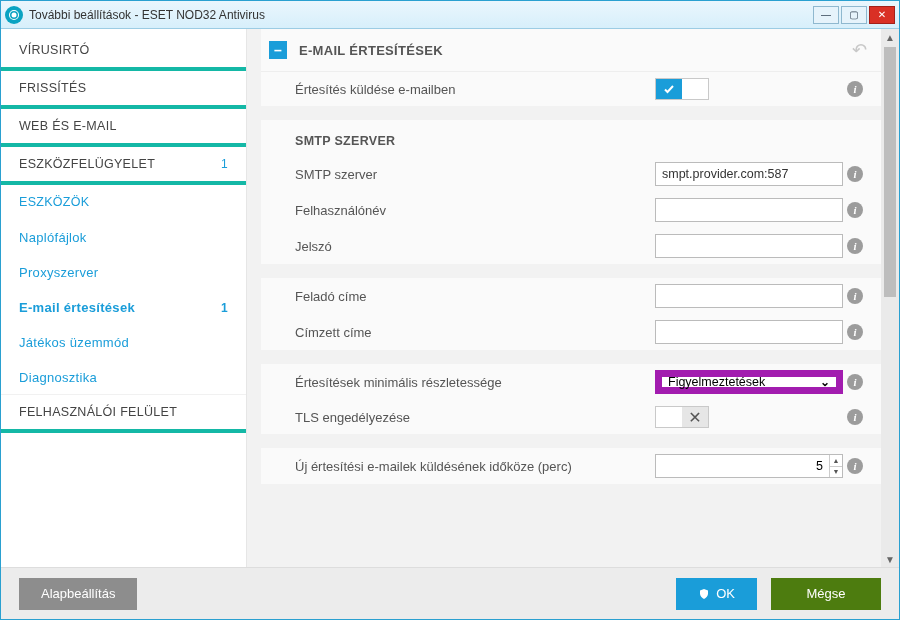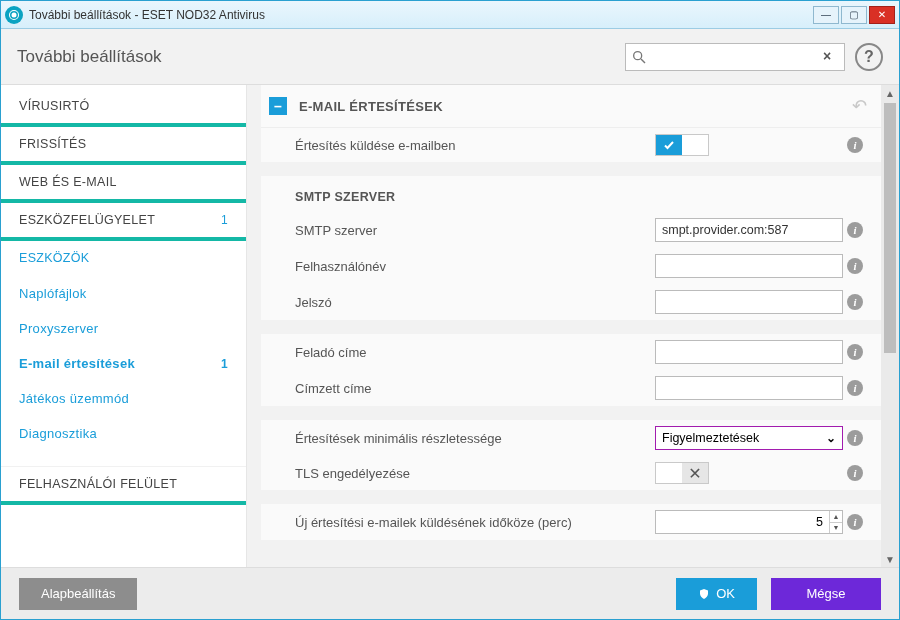--- a/index.html
+++ b/index.html
@@ -32,21 +32,21 @@
   
   .body { flex:1; display:flex; min-height:0; }
   .sidebar { width:246px; border-right:1px solid #e6e6e6; background:#fff; padding-top:4px; overflow:hidden;}
   .navitem { display:flex; align-items:center; padding:10px 18px; font-size:12.5px; color:#444;
              border-bottom:4px solid #14b8a6; cursor:pointer; letter-spacing:.3px; }
   .navitem .badge { margin-left:auto; color:#1a9dd9; font-size:12px; }
   .navitem.sub { padding:5px 18px 5px 18px; border:none; font-size:13px; color:#1a9dd9;margin-top:10px; }
   .navitem.sub.active { font-weight:700; }
   .navitem.sub .badge{color:#1a9dd9;}
   .navitem.section { color:#1a9dd9; font-weight:400; border-bottom:none; padding-bottom:6px; }
-  .navitem.afterblock{ border-top:1px solid #f1f1f1; margin-top:20px;text-align:center;}
+  .navitem.afterblock{ border-top:1px solid #f1f1f1; margin-top:4px;text-align:center;}
   
   .mainwrap { flex:1; display:flex; background:#f2f2f2; position:relative; }
   .main { flex:1; overflow-y:auto; padding:0 0 8px 14px; }
   .vscroll { width:18px; background:#eaeaea; position:relative; }
   .vscroll .thumb{ position:absolute; left:3px; width:12px; top:18px; height:250px; background:#bdbdbd; }
   .vscroll .arrow{ position:absolute; left:0; width:18px; height:16px; display:flex; align-items:center;
                    justify-content:center; color:#666; font-size:10px; cursor:pointer;}
   .vscroll .arrow.up{ top:0;} .vscroll .arrow.down{ bottom:0;}
   .grouphead { display:flex; align-items:center; background:#fafafa; padding:10px 14px 10px 8px;
                border-bottom:1px solid #eee;}
@@ -58,21 +58,21 @@
   .row .label{ flex:1; font-size:13px; color:#555; }
   .row .control{ width:188px; display:flex; align-items:flex-start; }
   .row .info{ width:24px; display:flex; justify-content:center; }
   .infocircle{ width:16px; height:16px; border-radius:50%; background:#9c9c9c; color:#fff; font-size:11px;
                font-style:italic; font-weight:bold; display:flex; align-items:center; justify-content:center;
                cursor:pointer; font-family:Georgia,serif;}
   .subhead { padding:14px 14px 8px 34px; font-size:12.5px; font-weight:700; color:#555; background:#fafafa;
              letter-spacing:.3px;}
   .gap { height:14px; background:#f2f2f2; }
   .txt { width:100%; height:24px; border:1px solid #bbb; padding:0 6px; font-size:12.5px; color:#333;}
-  .select { width:100%; height:24px; border:1px solid #a21caf; background:#fff; padding:0 6px; font-size:12.5px;
+  .select { width:100%; height:24px; border:7px solid #a21caf; background:#fff; padding:0 6px; font-size:12.5px;
             display:flex; align-items:center; justify-content:space-between; cursor:pointer;}
   .select .chev{ font-size:12px; font-weight:bold;}
   .spin { width:100%; height:24px; border:1px solid #bbb; background:#fff; display:flex; align-items:center; }
   .spin input{ flex:1; border:none; text-align:right; padding:0 6px; font-size:12.5px; outline:none;}
   .spinbtns{ width:14px; height:100%; border-left:1px solid #ccc; display:flex; flex-direction:column;}
   .spinbtns div{ flex:1; display:flex; align-items:center; justify-content:center; font-size:7px; color:#555;
                  cursor:pointer;}
   .spinbtns div:first-child{border-bottom:1px solid #ccc;}
   .toggle{ width:54px; height:22px; border:1px solid #c9c9c9; background:#fff; display:flex; cursor:pointer;}
   .toggle .half{ flex:1; display:flex; align-items:center; justify-content:center;}
@@ -80,21 +80,21 @@
   .toggle.off .half.off{ background:#e6e6e6; color:#555;}
   .toggle .half svg{width:12px;height:12px;}
   
   .footer{ height:52px; background:#ececec; border-top:1px solid #ddd; display:flex; align-items:center;
            padding:0 18px; gap:14px;}
   .btn{ height:32px; padding:0 22px; font-size:13px; display:flex; align-items:center; justify-content:center;
         cursor:pointer; border:none;}
   .btn.default{ background:#8d8d8d; color:#fff;}
   .btn.primary{ background:#1a9dd9; color:#fff;}
   .btn.primary svg{width:12px;height:12px;margin-right:6px;}
-  .btn.secondary{ background:#6d28d9; color:#fff; min-width:110px;}
+  .btn.secondary{ background:#4d7c0f; color:#fff; min-width:110px;}
   .footer .spacer{flex:1;}
 </style>
 </head>
 <body>
 
 <div class="win">
 
   <div class="titlebar">
     <span class="appicon">
       <svg viewBox="0 0 24 24" fill="#fff">
@@ -103,34 +103,20 @@
         </svg>
     </span>
     <span class="title">További beállítások - ESET NOD32 Antivirus</span>
     <div class="winbtns">
       <div class="winbtn">—</div>
       <div class="winbtn">▢</div>
       <div class="winbtn close">✕</div>
     </div>
   </div>
 
-  <div class="header">
-    <h1>További beállítások</h1>
-    <div class="searchwrap">
-      <span class="mag">
-        <svg viewBox="0 0 24 24" fill="none" stroke="#777" stroke-width="2">
-            <circle cx="10" cy="10" r="6"></circle>
-            <line x1="15" y1="15" x2="21" y2="21"></line>
-          </svg>
-      </span>
-      <input type="text" value="" style="">
-      <span class="clear">×</span>
-    </div>
-    <div class="helpbtn">?</div>
-  </div>
 
   <div class="body">
     <div class="sidebar">
       <div class="navitem">
         <span>VÍRUSIRTÓ</span>
         </div>
       <div class="navitem">
         <span>FRISSÍTÉS</span>
         </div>
       <div class="navitem">

